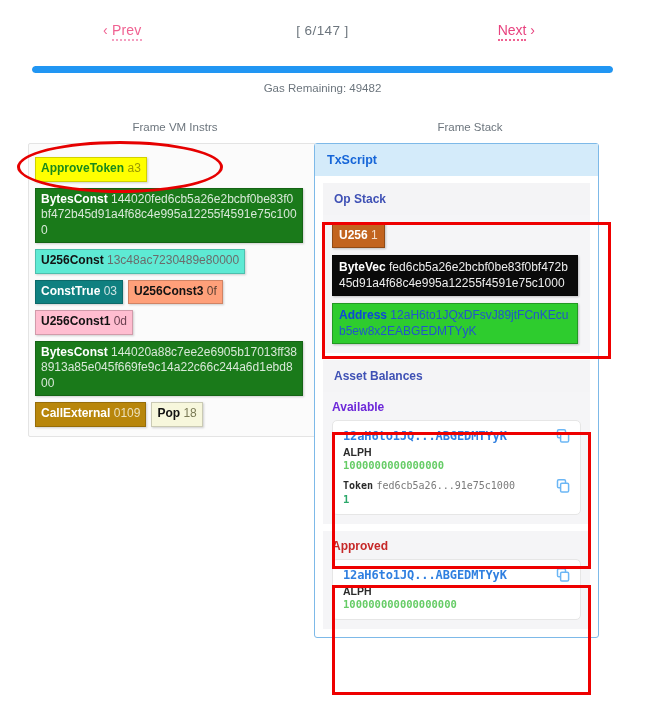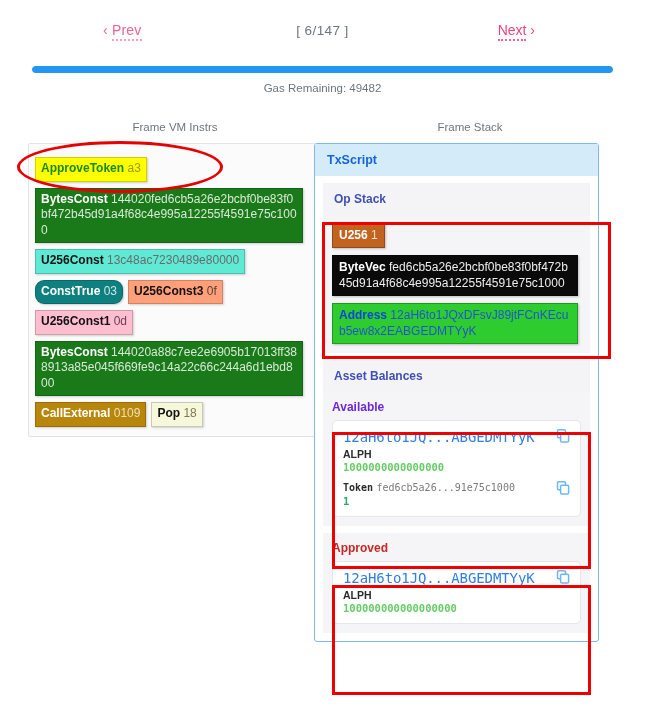--- a/index.html
+++ b/index.html
@@ -127,21 +127,21 @@
   .c-approve .arg { color:#9a9a00; }
 
   .c-bytes        { background:#1a7a1a; }
   .c-bytes .op    { color:#ffffff; }
   .c-bytes .arg   { color:#d8e8d8; }
 
   .c-u256const    { background:#5eead4; }
   .c-u256const .op{ color:#121212; }
   .c-u256const .arg{ color:#6b6b6b; }
 
-  .c-consttrue    { background:#0f8080;border-radius:9px; }
+  .c-consttrue    { background:#0f8080; }
   .c-consttrue .op{ color:#ffffff; }
   .c-consttrue .arg{ color:#cfe4e4; }
 
   .c-u256const3   { background:#ffa07a; }
   .c-u256const3 .op { color:#121212; }
   .c-u256const3 .arg{ color:#5d4033; }
 
   .c-u256const1   { background:#ffbdd0; }
   .c-u256const1 .op { color:#121212; }
   .c-u256const1 .arg{ color:#6b4050; }
@@ -243,22 +243,22 @@
     border: 1px solid #e6e6e6;
     border-radius: 5px;
     padding: 8px 10px 9px 10px;
   }
   .bal-row {
     position: relative;
     padding-right: 22px;
   }
   .bal-addr {
     font-family: "DejaVu Sans Mono", monospace;
-    font-size: 14px;
-    font-weight: normal;
+    font-size: 12px;
+    font-weight: bold;
     color: #2f7fe0;
     letter-spacing: -.1px;
   }
   .bal-sym {
     font-family: Liberation Sans, sans-serif;
     font-size: 10.5px;
     font-weight: bold;
     color: #2b2b2b;
     margin-top: 3px;
   }

